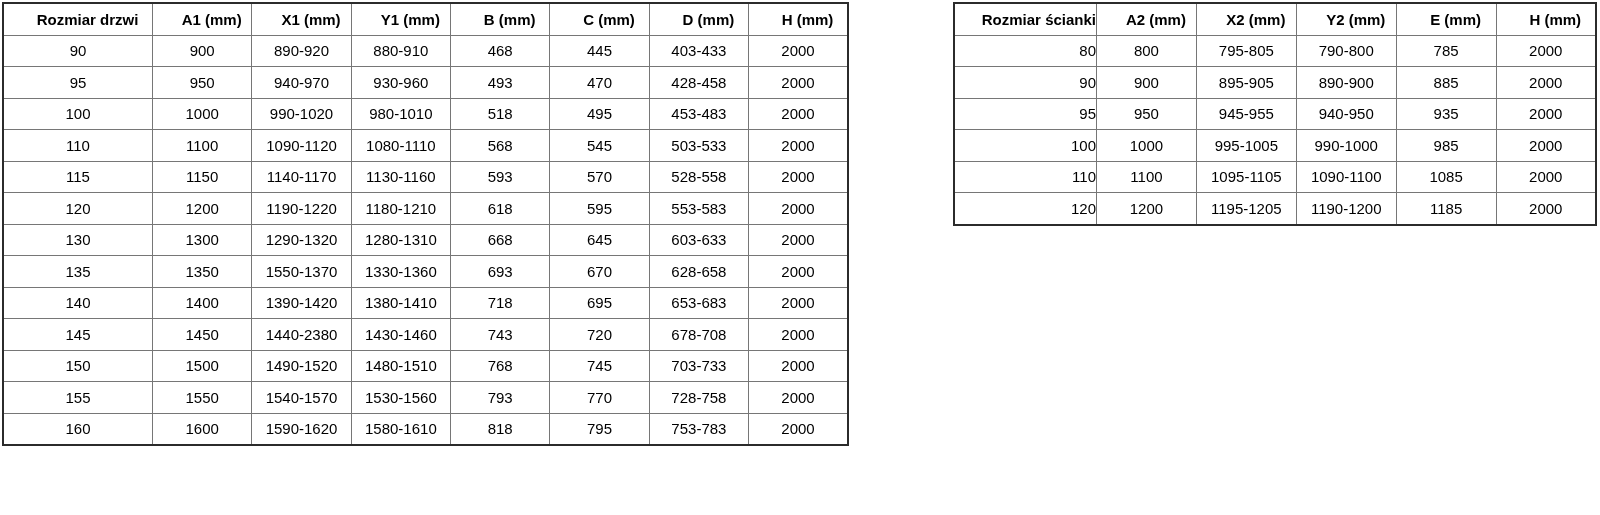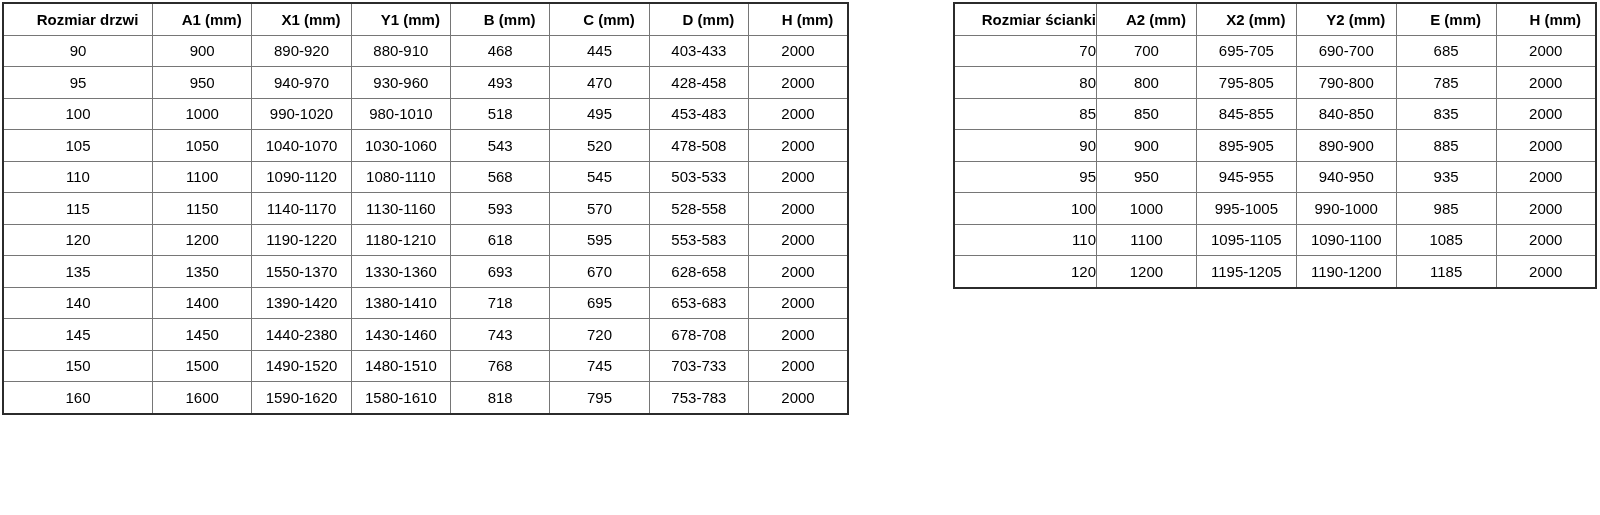--- a/index.html
+++ b/index.html
@@ -94,30 +94,20 @@
         <td class="first-col">100</td>
         <td>1000</td>
         <td>990-1020</td>
         <td>980-1010</td>
         <td>518</td>
         <td>495</td>
         <td>453-483</td>
         <td>2000</td>
       </tr>
       <tr>
-        <td class="first-col">105</td>
-        <td>1050</td>
-        <td>1040-1070</td>
-        <td>1030-1060</td>
-        <td>543</td>
-        <td>520</td>
-        <td>478-508</td>
-        <td>2000</td>
-      </tr>
-      <tr>
         <td class="first-col">110</td>
         <td>1100</td>
         <td>1090-1120</td>
         <td>1080-1110</td>
         <td>568</td>
         <td>545</td>
         <td>503-533</td>
         <td>2000</td>
       </tr>
       <tr>
@@ -134,20 +124,30 @@
         <td class="first-col">120</td>
         <td>1200</td>
         <td>1190-1220</td>
         <td>1180-1210</td>
         <td>618</td>
         <td>595</td>
         <td>553-583</td>
         <td>2000</td>
       </tr>
       <tr>
+        <td class="first-col">130</td>
+        <td>1300</td>
+        <td>1290-1320</td>
+        <td>1280-1310</td>
+        <td>668</td>
+        <td>645</td>
+        <td>603-633</td>
+        <td>2000</td>
+      </tr>
+      <tr>
         <td class="first-col">135</td>
         <td>1350</td>
         <td>1550-1370</td>
         <td>1330-1360</td>
         <td>693</td>
         <td>670</td>
         <td>628-658</td>
         <td>2000</td>
       </tr>
       <tr>
@@ -174,20 +174,30 @@
         <td class="first-col">150</td>
         <td>1500</td>
         <td>1490-1520</td>
         <td>1480-1510</td>
         <td>768</td>
         <td>745</td>
         <td>703-733</td>
         <td>2000</td>
       </tr>
       <tr>
+        <td class="first-col">155</td>
+        <td>1550</td>
+        <td>1540-1570</td>
+        <td>1530-1560</td>
+        <td>793</td>
+        <td>770</td>
+        <td>728-758</td>
+        <td>2000</td>
+      </tr>
+      <tr>
         <td class="first-col">160</td>
         <td>1600</td>
         <td>1590-1620</td>
         <td>1580-1610</td>
         <td>818</td>
         <td>795</td>
         <td>753-783</td>
         <td>2000</td>
       </tr>
     </tbody>
@@ -199,44 +209,28 @@
         <th class="first-col">Rozmiar ścianki</th>
         <th>A2 (mm)</th>
         <th>X2 (mm)</th>
         <th>Y2 (mm)</th>
         <th>E (mm)</th>
         <th>H (mm)</th>
       </tr>
     </thead>
     <tbody>
       <tr>
-        <td class="first-col">70</td>
-        <td>700</td>
-        <td>695-705</td>
-        <td>690-700</td>
-        <td>685</td>
-        <td>2000</td>
-      </tr>
-      <tr>
         <td class="first-col">80</td>
         <td>800</td>
         <td>795-805</td>
         <td>790-800</td>
         <td>785</td>
         <td>2000</td>
       </tr>
       <tr>
-        <td class="first-col">85</td>
-        <td>850</td>
-        <td>845-855</td>
-        <td>840-850</td>
-        <td>835</td>
-        <td>2000</td>
-      </tr>
-      <tr>
         <td class="first-col">90</td>
         <td>900</td>
         <td>895-905</td>
         <td>890-900</td>
         <td>885</td>
         <td>2000</td>
       </tr>
       <tr>
         <td class="first-col">95</td>
         <td>950</td>

